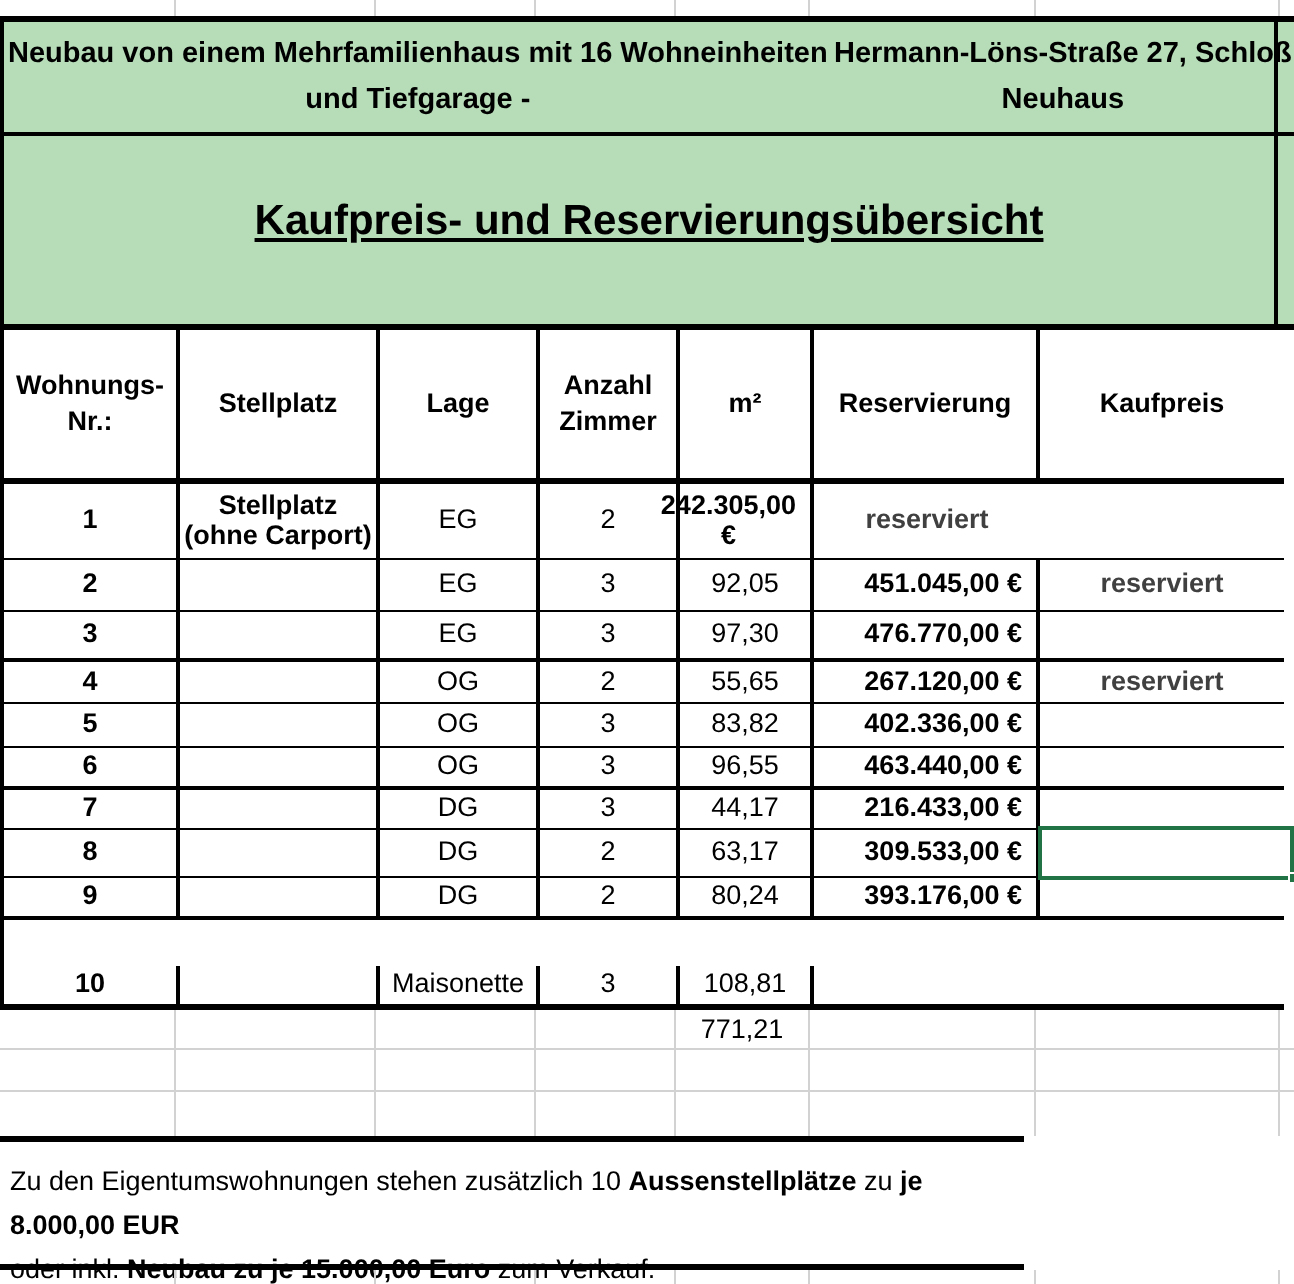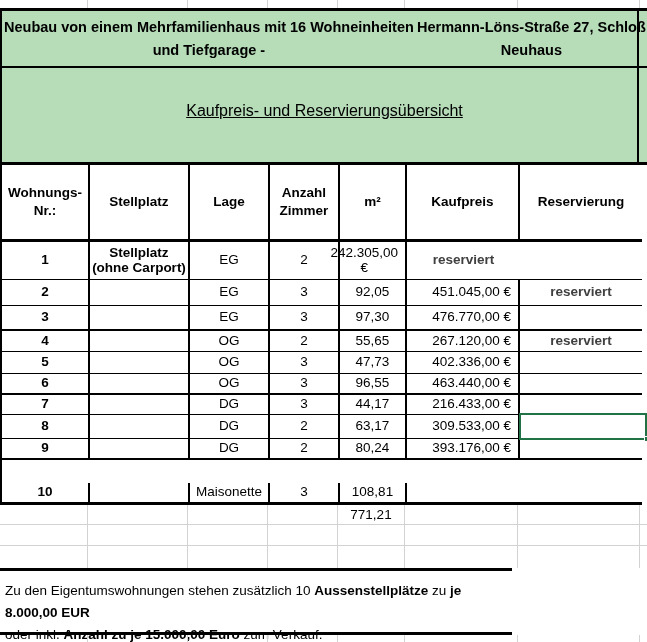--- a/index.html
+++ b/index.html
@@ -16,39 +16,39 @@
   .gstrip .gc{border-right:1px solid #d2d2d2;}
   .gstrip .gc:last-child{border-right:none;}
   .gstrip.hline{border-bottom:1px solid #d2d2d2;}
 
   
   .green{background:#b6dcb8;width:647px;border-left:2px solid #000;}
   .g1{height:60px;border-top:3px solid #000;border-bottom:2.5px solid #000;
       display:flex;flex-direction:row;justify-content:center;align-items:center;}
   .g1 .tl{font-weight:bold;font-size:14.5px;line-height:23px;text-align:center;}
   .g2{height:97px;border-bottom:3px solid #000;display:flex;justify-content:center;align-items:center;}
-  .g2 .sub{font-weight:normal;font-size:16px;text-decoration:underline;margin-top:-8px;}
+  .g2 .sub{font-weight:bold;font-size:21px;text-decoration:underline;margin-top:-8px;}
   .green-vline{position:absolute;left:637px;top:8px;width:2px;height:157px;background:#000;}
 
   
   .tablewrap{width:642px;border-left:2px solid #000;}
   .hrow{height:77px;border-bottom:3px solid #000;}
   .hcell{display:flex;justify-content:center;align-items:center;text-align:center;
          font-weight:bold;font-size:13.5px;line-height:1.3;border-right:2px solid #000;padding:0 2px;}
   .hcell:last-child{border-right:none;}
   .trow{}
   .trow.thin{border-bottom:1.5px solid #000;}
   .trow.med{border-bottom:2.5px solid #000;}
   .trow.thick{border-bottom:3px solid #000;}
   .cell{display:flex;justify-content:center;align-items:center;text-align:center;
         font-size:13.5px;border-right:2px solid #000;line-height:1.1;padding:0 2px;position:relative;}
   .cell:last-child{border-right:none;}
   .col-nr{font-weight:bold;}
   .col-stellplatz{font-weight:bold;}
-  .col-kaufpreis{font-weight:normal;justify-content:flex-end;padding-right:7px;}
+  .col-kaufpreis{font-weight:bold;justify-content:flex-end;padding-right:7px;}
   .col-reservierung{font-weight:bold;color:#404040;}
   
   .sel::before{content:"";position:absolute;top:-2px;bottom:-2px;left:-1px;right:-5px;
                border:2.5px solid #217346;pointer-events:none;z-index:5;}
   .handle{position:absolute;right:-8px;bottom:-4px;width:6px;height:6px;
           background:#217346;border:1px solid #fff;z-index:6;}
 
   
   .sumrow{height:20px;}
   .sumrow .gc{border-right:1px solid #d2d2d2;display:flex;justify-content:center;align-items:center;
@@ -90,22 +90,22 @@
 </div>
 <div class="green-vline"></div>
 
 <div class="tablewrap">
   <div class="grid7 hrow">
     <div class="hcell">Wohnungs- Nr.:</div>
     <div class="hcell">Stellplatz</div>
     <div class="hcell">Lage</div>
     <div class="hcell">Anzahl Zimmer</div>
     <div class="hcell">m²</div>
+    <div class="hcell">Reservierung</div>
     <div class="hcell">Kaufpreis</div>
-    <div class="hcell">Reservierung</div>
   </div>
   <div id="data-rows">
       <div class="grid7 trow thin" style="height: 38px;">
         <div class="cell col-nr">1</div>
         <div class="cell col-stellplatz">Stellplatz (ohne Carport)</div>
         <div class="cell col-lage">EG</div>
         <div class="cell col-zimmer">2</div>
         <div class="cell col-kaufpreis">242.305,00 €</div>
         <div class="cell col-reservierung">reserviert</div>
       </div>
@@ -134,21 +134,21 @@
         <div class="cell col-zimmer">2</div>
         <div class="cell col-qm">55,65</div>
         <div class="cell col-kaufpreis">267.120,00 €</div>
         <div class="cell col-reservierung">reserviert</div>
       </div>
       <div class="grid7 trow thin" style="height: 22px;">
         <div class="cell col-nr">5</div>
         <div class="cell col-stellplatz"></div>
         <div class="cell col-lage">OG</div>
         <div class="cell col-zimmer">3</div>
-        <div class="cell col-qm">47,73</div>
+        <div class="cell col-qm">83,82</div>
         <div class="cell col-kaufpreis">402.336,00 €</div>
         <div class="cell col-reservierung"></div>
       </div>
       <div class="grid7 trow med" style="height: 21px;">
         <div class="cell col-nr">6</div>
         <div class="cell col-stellplatz"></div>
         <div class="cell col-lage">OG</div>
         <div class="cell col-zimmer">3</div>
         <div class="cell col-qm">96,55</div>
         <div class="cell col-kaufpreis">463.440,00 €</div>
@@ -221,21 +221,21 @@
     <div class="gc"></div>
     <div class="gc"></div>
     <div class="gc"></div>
     <div class="gc"></div>
     <div class="gc"></div>
     <div class="gc"></div>
 </div>
 
 <div class="footer">
   <div><span>Zu den Eigentumswohnungen stehen zusätzlich 10 </span><span style="font-weight: bold;">Aussenstellplätze</span><span> zu </span><span style="font-weight: bold;">je 8.000,00 EUR</span></div>
-  <div><span>oder inkl. </span><span style="font-weight: bold;">Anzahl zu je 15.000,00 Euro</span><span> zum Verkauf.</span></div>
+  <div><span>oder inkl. </span><span style="font-weight: bold;">Neubau zu je 15.000,00 Euro</span><span> zum Verkauf.</span></div>
 </div>
 
 <div class="grid8 gstrip hline h23">
   <div class="gc"></div>
     <div class="gc"></div>
     <div class="gc"></div>
     <div class="gc"></div>
     <div class="gc"></div>
     <div class="gc"></div>
     <div class="gc"></div>

